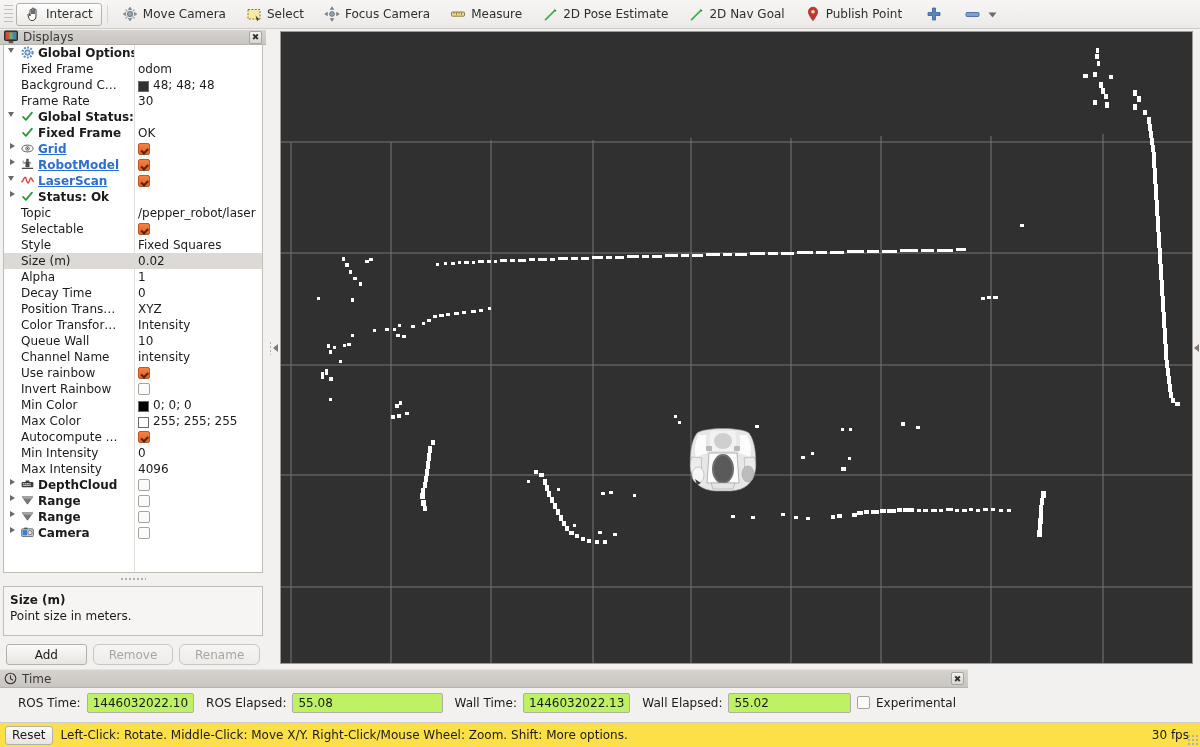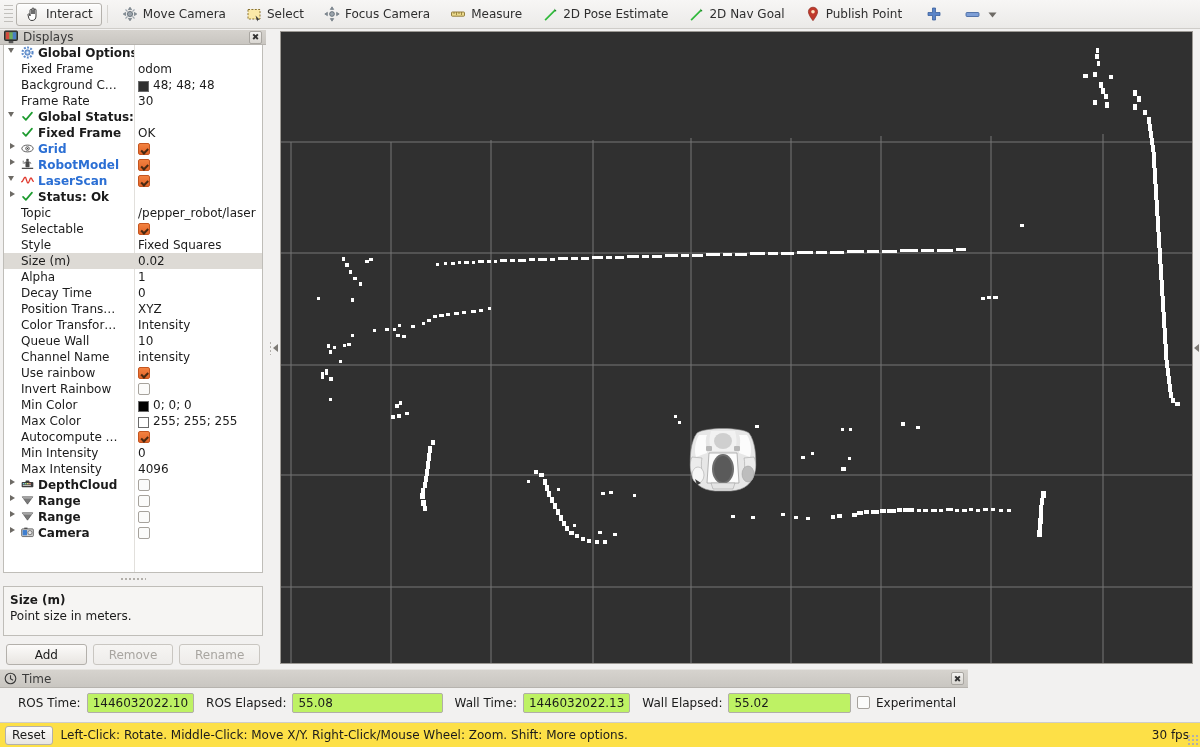--- a/index.html
+++ b/index.html
@@ -83,21 +83,21 @@
     border-left:5px solid #6d6a65; border-top:3.5px solid transparent; border-bottom:3.5px solid transparent;
   }
   .arrow.open::after {
     content:""; position:absolute; left:0px; top:2px;
     border-top:5px solid #6d6a65; border-left:3.5px solid transparent; border-right:3.5px solid transparent;
   }
   .arrow.none::after { content:none; }
   .ind1 { padding-left: 4px; }
   .ind2 { padding-left: 18px; }
   .ind3 { padding-left: 32px; }
-  .lbl-blue { color:#2b6fd4; font-weight:bold; }
+  .lbl-blue { color:#2b6fd4; font-weight:bold;text-decoration:underline; }
   .lbl-bold { color:#1b1b1b; font-weight:bold; }
   .lbl { color:#1b1b1b; }
 
   .cb { width:12px; height:12px; flex:none; border-radius:2px; position:relative; }
   .cb.on {
     background: linear-gradient(to bottom,#f3813f,#e2652a);
     border:1px solid #c4551f;
   }
   .cb.on::after {
     content:""; position:absolute; left:2px; top:4px; width:5px; height:2.5px;
@@ -119,21 +119,21 @@
     background-image: radial-gradient(circle, #b2afaa 0.9px, transparent 1px);
     background-size: 4px 4px; background-position: 0 1px;
   }
   .btn-row { display:flex; gap:6px; padding: 8px 6px 0 6px; }
   .btn {
     flex:1; height:21px; border-radius:3px; font-size:12px;
     display:flex; align-items:center; justify-content:center;
     background: linear-gradient(to bottom,#fcfbfa,#e8e5e1);
     border:1px solid #b3b0ab; color:#1b1b1b;
   }
-  .btn.dis { color:#a8a5a0; background:linear-gradient(to bottom,#f6f5f3,#eeecea); border-color:#c9c6c1; }
+  .btn.dis { color:#a8a5a0; background:linear-gradient(to bottom,#f6f5f3,#eeecea); border-color:#c9c6c1;border-radius:6px; }
 
   
   .splitter {
     position:absolute; left:266px; top:30px; width:14px; height:635px; background:#f2f1f0;
     display:flex; align-items:center; justify-content:center;
   }
   .spl-grip { width:3px; height:14px;
     background-image: radial-gradient(circle,#b2afaa .9px, transparent 1px);
     background-size:3px 4px; position:absolute; left:3px; }
   .spl-arrow { position:absolute; left:7px;

